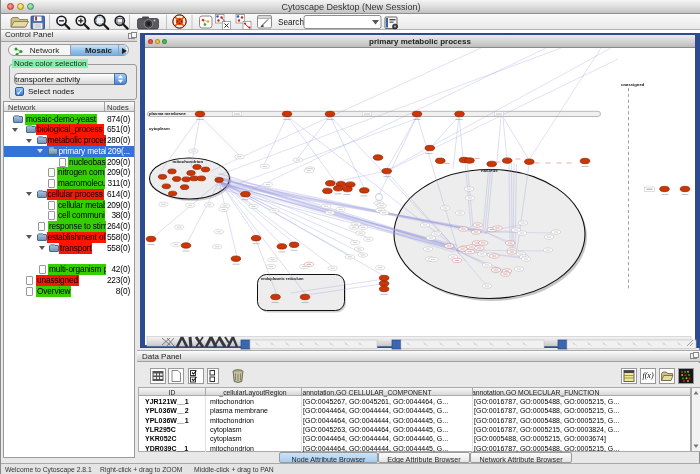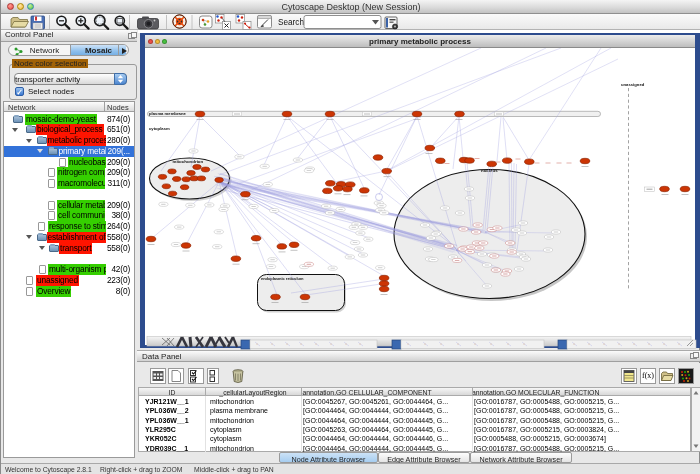--- a/index.html
+++ b/index.html
@@ -11,21 +11,21 @@
 #cptitle{left:0;top:30px;width:136px;height:12px;background:linear-gradient(#fbfbfb,#d2d2d2);border-bottom:1px solid #9f9f9f;font-size:8px;color:#222;padding:0 0 0 4px}
 #dptitle{left:136px;top:350px;width:564px;height:12px;background:linear-gradient(#fbfbfb,#d2d2d2);border-bottom:1px solid #9f9f9f;border-top:1px solid #aaa;font-size:8px;color:#222;padding:1px 0 0 5px}
 .flicon{width:7px;height:6px;border:1px solid #888;background:#eee;top:3px}
 .flicon:before{content:"";position:absolute;left:2px;top:-2px;width:4px;height:4px;border:1px solid #888;background:#f8f8f8}
 
 #tabs{left:7px;top:44px;width:121px;height:12px;background:#f5f5f5;border:1px solid #9a9a9a;border-radius:6px;overflow:hidden}
 #tabs .seg{position:absolute;top:0;height:12px;font-size:8px;color:#222;text-align:center;padding-top:1px}
 #segMosaic{background:linear-gradient(#cde2f7,#8fc0ec 50%,#6aa7e0);color:#0d2f63;font-weight:bold;font-size:7.8px}
 
 #grpbox{left:8px;top:64px;width:128px;height:36px;border:1px solid #9a9a9a;border-radius:3px}
-#grplabel{left:11px;top:59px;background:#a16207;padding:0 2px;font-size:8px;color:#222}
+#grplabel{left:11px;top:59px;background:#86efac;padding:0 2px;font-size:8px;color:#222}
 #dd{left:13px;top:73px;width:113px;height:12px;border:1px solid #8a8a8a;border-radius:4px;background:linear-gradient(#ffffff,#d8d8d8);font-size:8px;color:#111;text-align:left;padding-top:1px;padding-right:22px}
 #ddbtn{left:113px;top:73px;width:13px;height:12px;border-radius:0 4px 4px 0;background:linear-gradient(#a8cdf2,#4d86cf);border:1px solid #3f6ea8}
 #cb{left:14px;top:87px;width:9px;height:9px;border-radius:2px;background:linear-gradient(#9cc4f0,#3b78d0);border:1px solid #2d5ea8;color:#fff;font-size:8px;font-weight:bold;text-align:center;line-height:9px}
 #cblabel{left:27px;top:87px;font-size:8px;color:#111}
 
 #treebox{left:2px;top:101px;width:132px;height:357px;background:#fff;border:1px solid #9a9a9a}
 #treehead{left:0px;top:0px;width:130px;height:10px;background:linear-gradient(#fcfcfc,#dcdcdc);border-bottom:1px solid #9f9f9f;font-size:7.5px;color:#333}
 .trow{position:absolute;left:0;width:130px;height:11px;font-size:8.3px;letter-spacing:-0.15px;color:#000;line-height:11px}
 .tlab{position:absolute;top:0;height:11px;padding:0 1px;white-space:nowrap;overflow:hidden}
 .tnum{position:absolute;top:0;right:4px;height:11px}
@@ -191,20 +191,26 @@
 </div>
 <div class="trow" style="top:65.2px">
 <span class="leaf" style="left:43.5px"></span>
 <span class="tlab grn" style="left:53px;max-width:48px">nitrogen compo</span>
 <span class="tnum">209(0)</span>
 </div>
 <div class="trow" style="top:76.0px">
 <span class="leaf" style="left:43.5px"></span>
 <span class="tlab grn" style="left:53px;max-width:48px">macromolecule</span>
 <span class="tnum">311(0)</span>
+</div>
+<div class="trow" style="top:86.8px">
+<span class="arr" style="left:22px;border-top-color:#555"></span>
+<span class="fold" style="left:32.5px"></span>
+<span class="tlab red" style="left:42.5px;max-width:59px">cellular process</span>
+<span class="tnum">614(0)</span>
 </div>
 <div class="trow" style="top:97.5px">
 <span class="leaf" style="left:44px"></span>
 <span class="tlab grn" style="left:53px;max-width:48px">cellular metabol</span>
 <span class="tnum">209(0)</span>
 </div>
 <div class="trow" style="top:108.2px">
 <span class="leaf" style="left:44px"></span>
 <span class="tlab grn" style="left:53px;max-width:48px">cell communicat</span>
 <span class="tnum">38(0)</span>
@@ -743,21 +749,21 @@
         <ellipse cx="8" cy="3.5" rx="5" ry="1.8" fill="#b0ad8a" stroke="#55523a" stroke-width="0.8"></ellipse>
         <path d="M3.2 4 l1 9.5 q3.8 2 7.6 0 l1-9.5" fill="#c5c2a0" stroke="#55523a" stroke-width="0.8"></path>
         <path d="M5.5 5.5 v7 M8 5.8 v7.2 M10.5 5.5 v7" stroke="#77745a" stroke-width="0.8"></path>
       </svg></div>
 <div class="dbtn" style="left:620px"><svg width="14" height="14" viewBox="0 0 14 14">
         <rect x="2" y="1.5" width="10" height="11" fill="#f0e68c" stroke="#555" stroke-width="0.9"></rect>
         <rect x="2" y="1.5" width="10" height="2.5" fill="#444"></rect>
         <line x1="2" y1="6.5" x2="12" y2="6.5" stroke="#8a8458" stroke-width="0.8"></line>
         <line x1="2" y1="9" x2="12" y2="9" stroke="#8a8458" stroke-width="0.8"></line>
       </svg></div>
-<div class="dbtn" style="left:639px;font-size:8px;text-align:center;line-height:14px;font-family:'Liberation Serif',serif">f(x)</div>
+<div class="dbtn" style="left:639px;font-style:italic;font-size:8px;text-align:center;line-height:14px;font-family:'Liberation Serif',serif">f(x)</div>
 <div class="dbtn" style="left:658px"><svg width="14" height="14" viewBox="0 0 14 14">
         <path d="M1.5 11.5 v-7 l1.5-1.5 h3.5 l1 1.5 h5 v1.5 l-2 5.5 z" fill="#cfc089" stroke="#6a6036" stroke-width="0.8"></path>
         <path d="M1.5 11.5 l2.2-5 h9.3 l-2 5 z" fill="#e6dba4" stroke="#6a6036" stroke-width="0.8"></path>
       </svg></div>
 <div class="dbtn" style="left:677px;background:#111"><svg width="14" height="14" viewBox="0 0 14 14">
         <rect x="0" y="0" width="14" height="14" fill="#181818"></rect>
         <circle cx="3" cy="3" r="1" fill="#cc2200"></circle>
         <circle cx="6" cy="3" r="1" fill="#22aa00"></circle>
         <circle cx="9" cy="2.8" r="1" fill="#cfa020"></circle>
         <circle cx="3.2" cy="6" r="1" fill="#cfa020"></circle>

